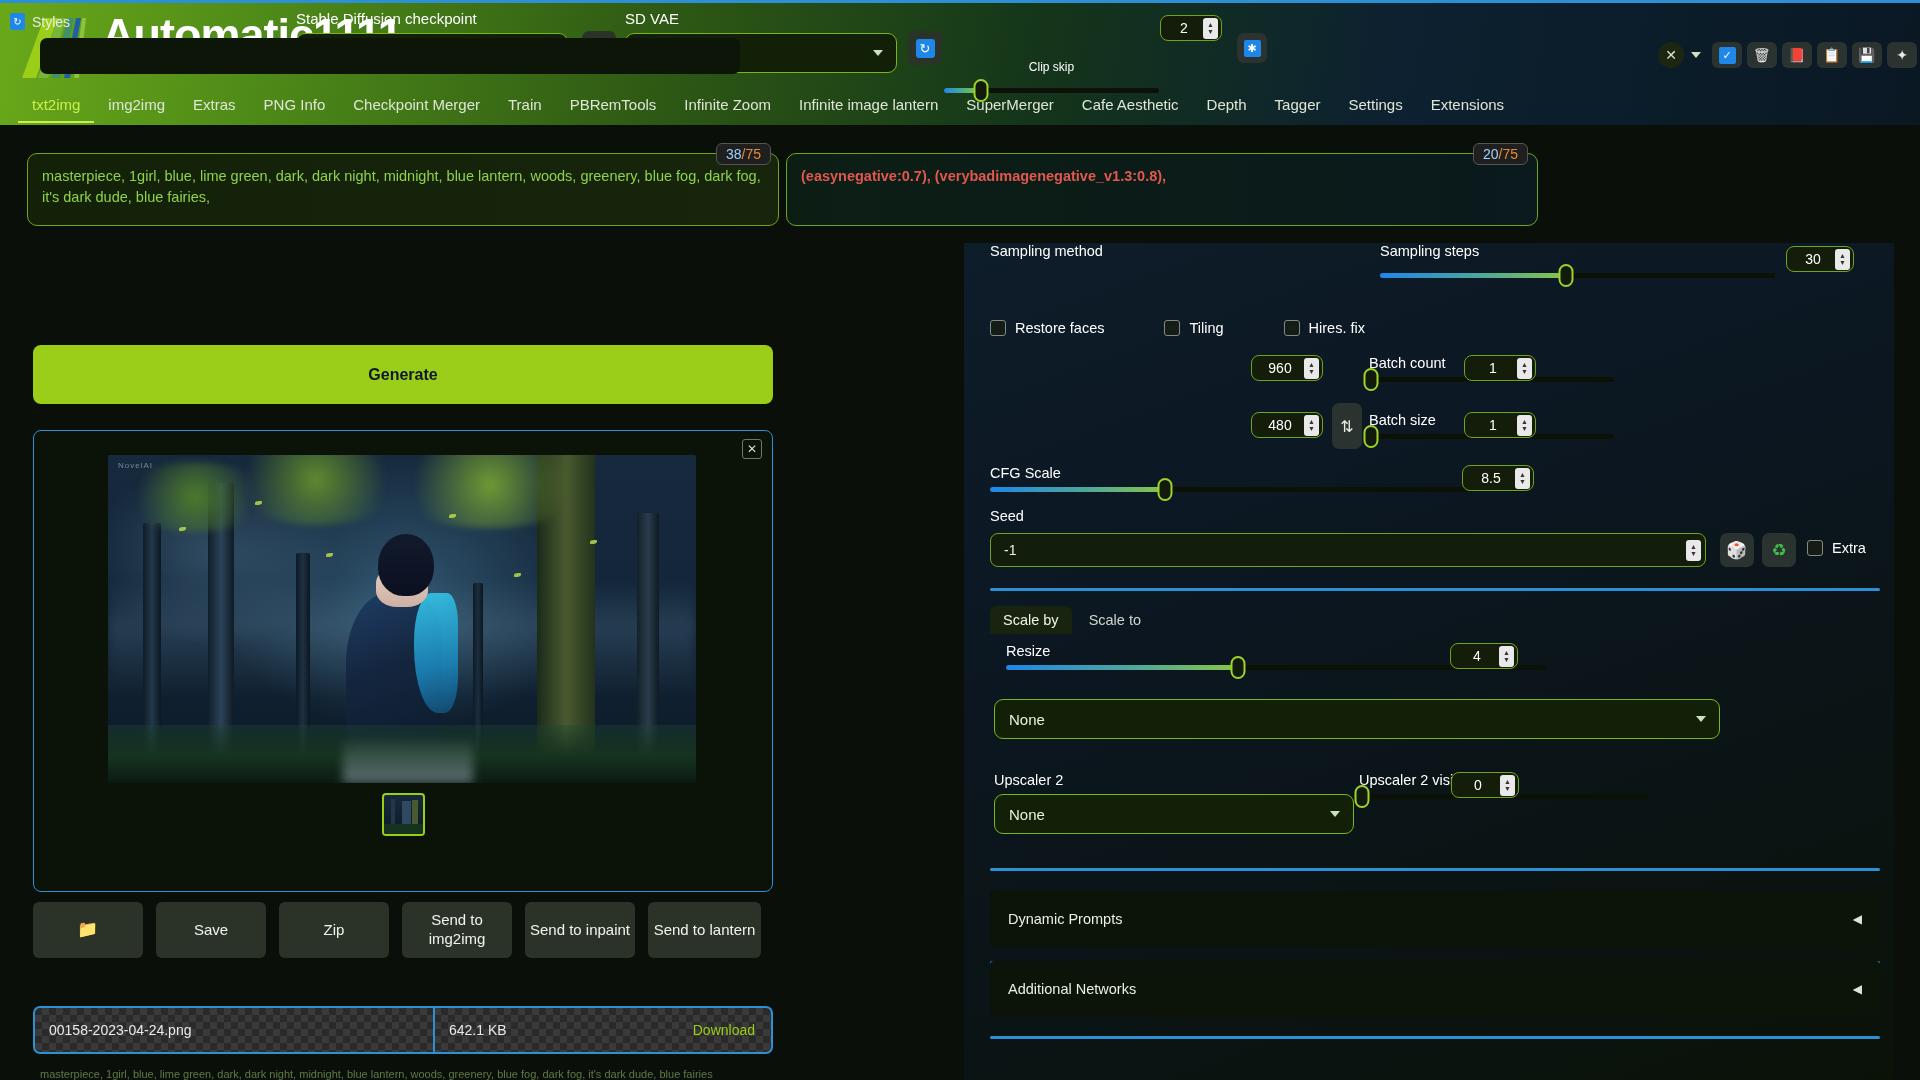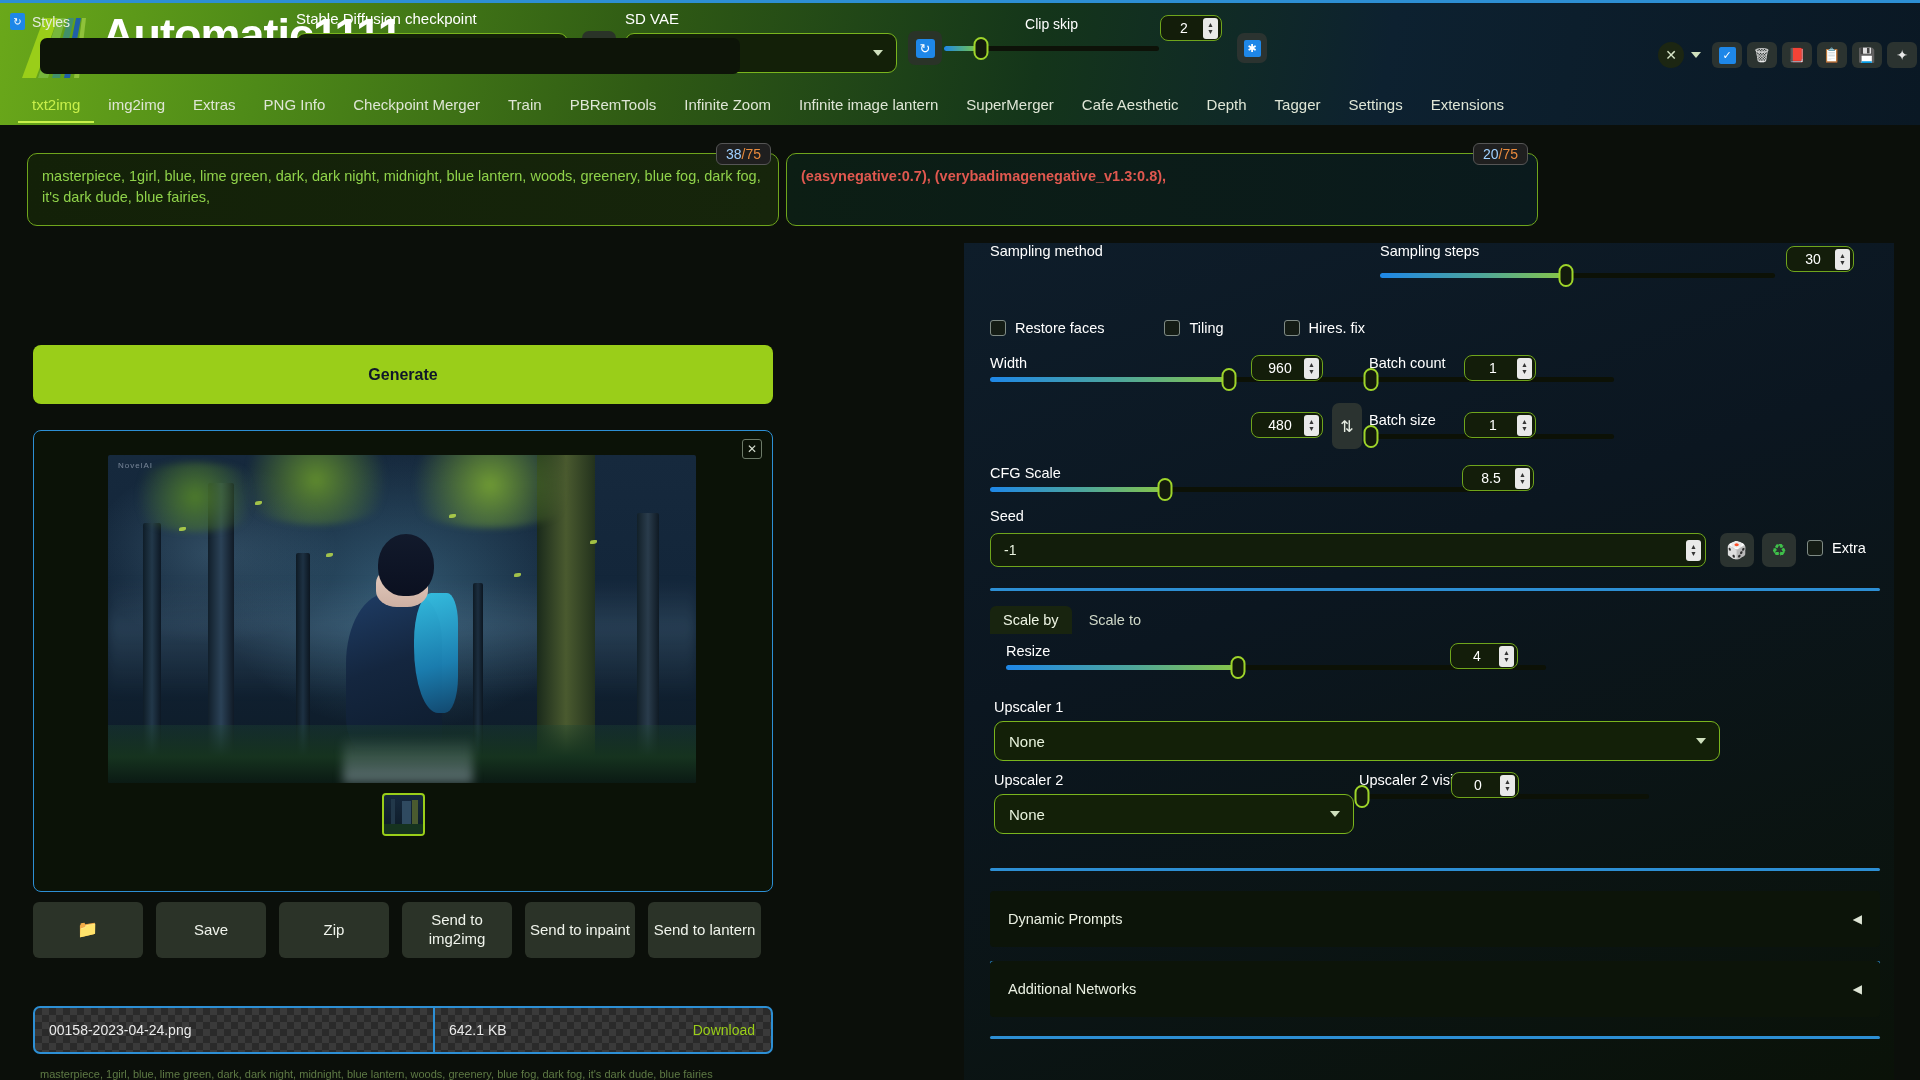--- a/index.html
+++ b/index.html
@@ -36,21 +36,21 @@
   .vae-block  { position: absolute; left: 625px; top: 10px; width: 272px; }
 
   .refresh-btn {
     position: absolute; width: 34px; height: 34px; border-radius: 7px;
     background: #2a3328; display: flex; align-items: center; justify-content: center; cursor: pointer;
   }
   .refresh-glyph { width: 19px; height: 19px; background: #1e87e8; border-radius: 3px;
     display: flex; align-items: center; justify-content: center; font-size: 13px; color: #fff; line-height: 1; }
 
   .clipskip-block { position: absolute; left: 944px; top: 16px; width: 215px; }
-  .clipskip-label { font-size: 14px; color: #fff; text-align: center; display: block; }
+  .clipskip-label { font-size: 12px; color: #fff; text-align: center; display: block; margin-top: 44px; }
   .slider-track { position: relative; height: 5px; background: #0d1208; border-radius: 3px; margin-top: 14px; }
   .slider-fill { position: absolute; left: 0; top: 0; height: 5px; border-radius: 3px;
     background: linear-gradient(90deg, #1e87e8 0%, #59b37a 60%, #8ccb3a 100%); }
   .slider-knob { position: absolute; top: -9px; width: 15px; height: 23px; border-radius: 8px;
     border: 2.5px solid #9ed42a; background: #121a0c; transform: translateX(-50%); cursor: pointer; }
 
   .numbox {
     background: #131d0a; border: 1px solid #6fa51c; border-radius: 8px;
     height: 26px; display: flex; align-items: center; justify-content: flex-end;
     padding: 0 3px 0 10px; font-size: 14px; color: #fff; gap: 6px;
@@ -427,27 +427,20 @@
         <div class="check-row">
           <span class="chk"></span>
           <span class="chk-lab">Tiling</span>
         </div>
         <div class="check-row">
           <span class="chk"></span>
           <span class="chk-lab">Hires. fix</span>
         </div>
       </div>
 
-    <div style="position:absolute;left:26px;top:112px;width:530px;">
-      <span class="r-label">Width</span>
-      <div class="r-slider">
-        <div class="r-fill" style="width:45%"></div>
-        <div class="slider-knob" style="left:45%"></div>
-      </div>
-    </div>
     <div class="numbox" style="position:absolute;left:287px;top:112px;width:72px;">
       <span class="val">960</span>
       <span class="spinner">
           <span>▲</span>
           <span>▼</span>
         </span>
     </div>
 
     <div class="numbox" style="position:absolute;left:287px;top:169px;width:72px;">
       <span class="val">480</span>
@@ -543,21 +536,20 @@
     </div>
     <div class="numbox" style="position:absolute;left:486px;top:400px;width:68px;">
       <span class="val">4</span>
       <span class="spinner">
           <span>▲</span>
           <span>▼</span>
         </span>
     </div>
 
     <div style="position:absolute;left:30px;top:456px;width:726px;">
-      <span class="r-label">Upscaler 1</span>
       <div class="gr-dropdown" style="height:40px;">
         <span>None</span>
         <span class="caret"></span>
       </div>
     </div>
 
     <div style="position:absolute;left:30px;top:529px;width:360px;">
       <span class="r-label">Upscaler 2</span>
       <div class="gr-dropdown" style="height:40px;">
         <span>None</span>

